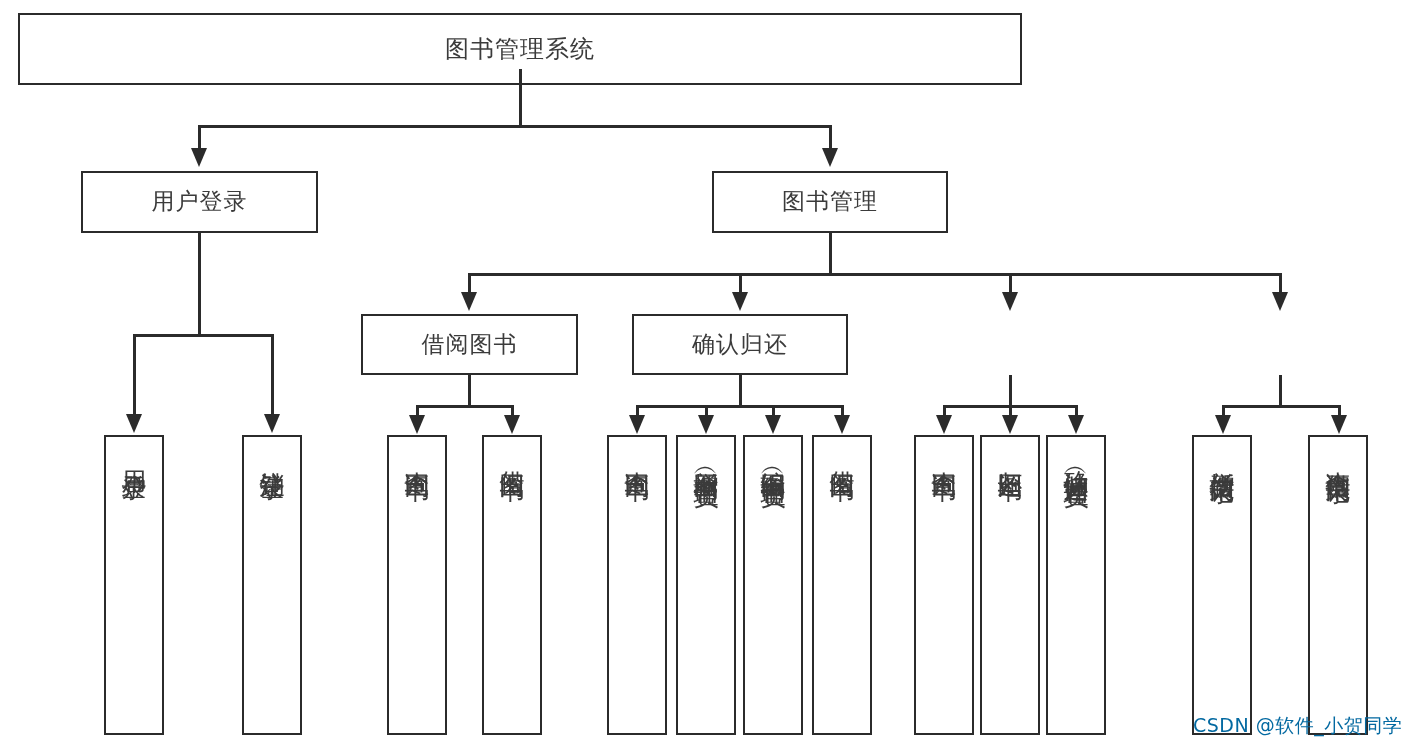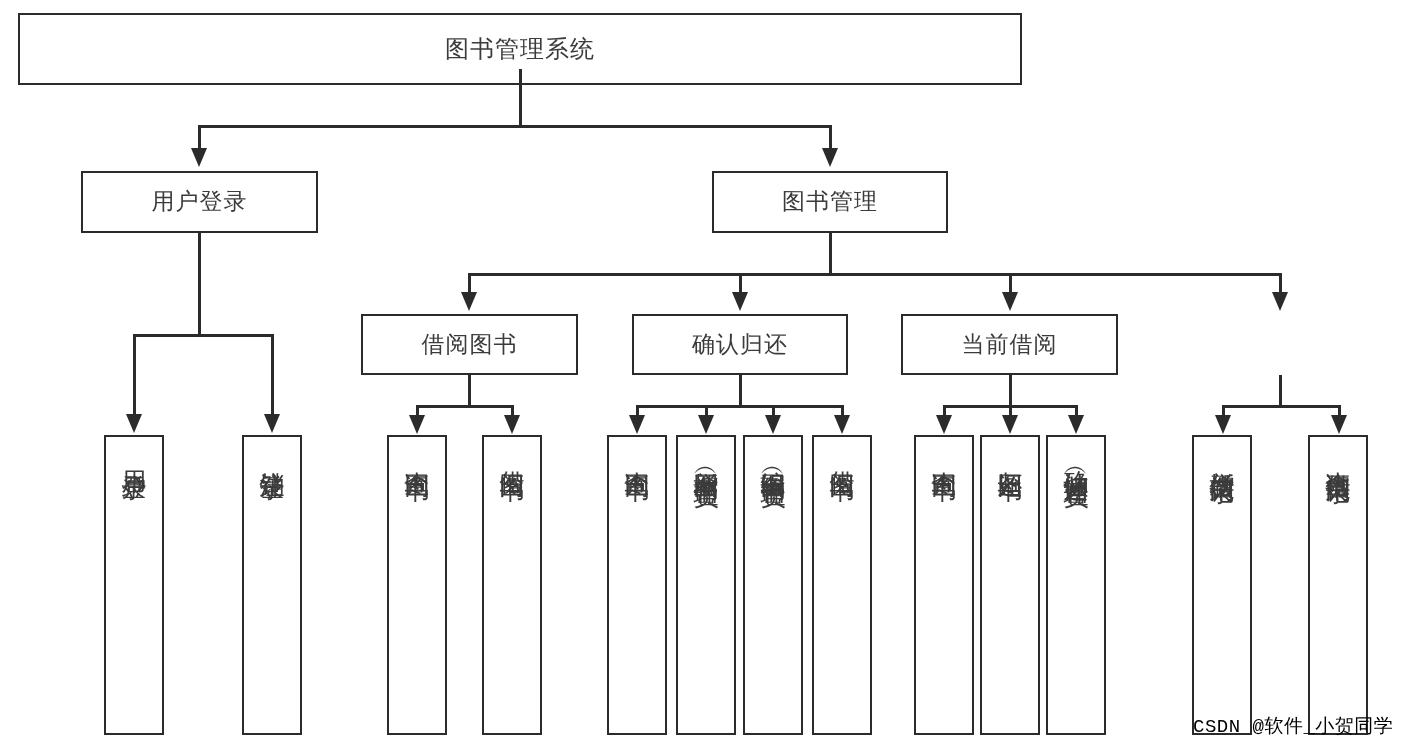--- a/index.html
+++ b/index.html
@@ -58,25 +58,24 @@
   .arrow {
     position: absolute;
     width: 0;
     height: 0;
     border-left: 8px solid transparent;
     border-right: 8px solid transparent;
     border-top: 19px solid #2b2b2b;
   }
   .watermark {
     position: absolute;
-    color: #000000;
+    color: #0369a1;
     font-size: 19px;
     white-space: nowrap;
     letter-spacing: 0.5px;
-    font-family: Liberation Mono, monospace;
   }
 </style>
 </head>
 <body>
 
 <div id="canvas">
 
   <div class="node h root" style="left:18px; top:13px; width:1004px; height:72px;">
     <span class="htext">图书管理系统</span>
   </div>
@@ -112,23 +111,20 @@
   <div class="arrow" style="left:1002px; top:292px;"></div>
   <div class="line vline" style="left:1279px; top:273px; width:2.5px; height:22px;"></div>
   <div class="arrow" style="left:1272px; top:292px;"></div>
 
   <div class="node h" style="left:361px; top:314px; width:217px; height:61px;">
     <span class="htext">借阅图书</span>
   </div>
   <div class="node h" style="left:632px; top:314px; width:216px; height:61px;">
     <span class="htext">确认归还</span>
   </div>
-  <div class="node h" style="left:901px; top:314px; width:217px; height:61px;">
-    <span class="htext">当前借阅</span>
-  </div>
 
   <div class="line vline" style="left:468px; top:375px; width:2.5px; height:32px;"></div>
   <div class="line hline" style="left:416px; top:405px; width:97px; height:2.5px;"></div>
   <div class="line vline" style="left:416px; top:405px; width:2.5px; height:13px;"></div>
   <div class="arrow" style="left:409px; top:415px;"></div>
   <div class="line vline" style="left:511px; top:405px; width:2.5px; height:13px;"></div>
   <div class="arrow" style="left:504px; top:415px;"></div>
 
   <div class="line vline" style="left:739px; top:375px; width:2.5px; height:32px;"></div>
   <div class="line hline" style="left:636px; top:405px; width:207px; height:2.5px;"></div>

